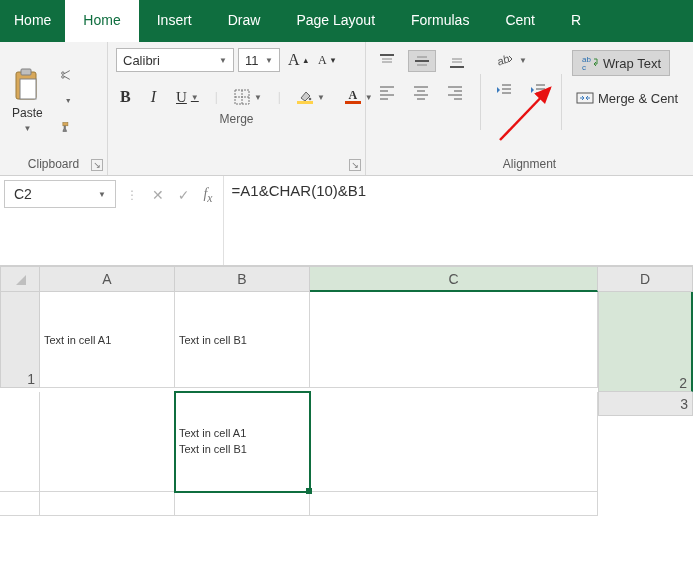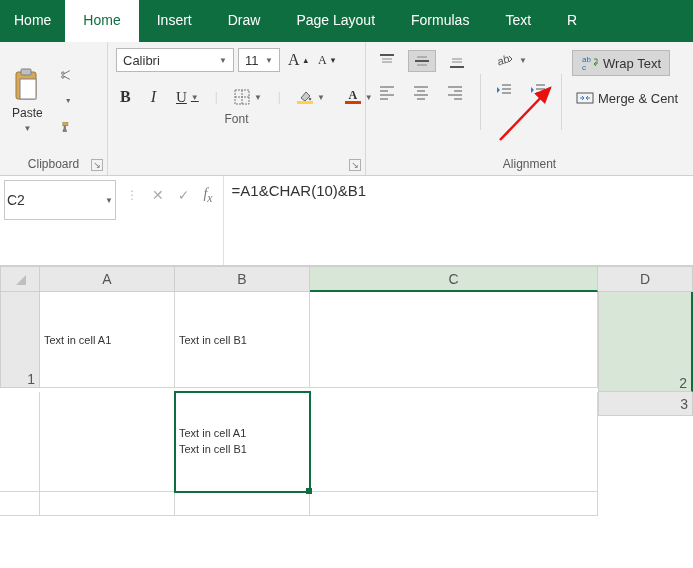--- a/index.html
+++ b/index.html
@@ -47,21 +47,21 @@
   .align-row { display: flex; gap: 8px; align-items: center; }
   .align-sep { width: 1px; height: 56px; background: #d8d8d8; margin: 0 4px; align-self: center; }
 
   .btn { display: inline-flex; align-items: center; gap: 4px; padding: 2px 4px; }
   .btn.on { background: #d7d7d7; border: 1px solid #b8b8b8; }
   .btn.wrap { background: #d7d7d7; border: 1px solid #b8b8b8; padding: 4px 8px; }
   .merge-btn { display: inline-flex; align-items: center; gap: 4px; padding: 4px 4px; }
 
   
   .formula-bar { display: flex; align-items: stretch; border-bottom: 1px solid #d0d0d0; background: #fff; height: 90px; }
-  .name-box { width: 112px; border: 1px solid #c8c8c8; margin: 4px; display: flex; align-items: center; justify-content: space-between; padding: 0 2px; font-size: 14px; height: 40px; }
+  .name-box { width: 112px; border: 1px solid #c8c8c8; margin: 4px; display: flex; align-items: center; justify-content: space-between; padding: 0 9px; font-size: 14px; height: 28px; }
   .fb-mid { display: flex; align-items: center; gap: 14px; padding: 6px 10px 0 6px; height: 32px; }
   .fb-icon { color: #aaa; font-size: 14px; }
   .fx { font-style: italic; font-family: Georgia, serif; color: #7a7a7a; font-size: 14px; }
   .formula-edit { flex: 1; border-left: 1px solid #e0e0e0; padding: 6px 8px; font-size: 15px; }
 
   
   .sheet { display: grid; grid-template-columns: 40px 135px 135px 288px 95px; }
   .colhdr, .rowhdr, .corner { background: #e8e8e8; border: 1px solid #cfcfcf; display: flex; align-items: center; justify-content: center; font-size: 14px; color: #555; }
   .colhdr { height: 26px; border-left: none; }
   .colhdr.sel { background: #d7e6d7; border-bottom: 2px solid #0f6e3f; }
@@ -84,21 +84,21 @@
 </head>
 <body>
 
 <div class="tabstrip">
   <div class="tab file">Home</div>
   <div class="tab active">Home</div>
   <div class="tab">Insert</div>
   <div class="tab">Draw</div>
   <div class="tab">Page Layout</div>
   <div class="tab">Formulas</div>
-  <div class="tab">Text</div>
+  <div class="tab">Cent</div>
   <div class="tab">R</div>
 </div>
 
 <div class="ribbon">
 
   <div class="group" style="width:108px">
     <div class="group-body">
       <div class="paste-stack btn">
         <span class="paste-icon">
           <svg width="30" height="34" viewBox="0 0 30 34">
@@ -182,21 +182,21 @@
               </svg>
           </span>
           <span class="dd-caret">▼</span>
         </span>
         <span class="fontcolor-btn btn">
           <span class="fontcolor-swatch">A</span>
           <span class="dd-caret">▼</span>
         </span>
       </div>
     </div>
-    <div class="group-title">Font</div>
+    <div class="group-title">Merge</div>
     <span class="dialog-launcher">↘</span>
   </div>
 
   <div class="group" style="flex:1; border-right:none">
     <div class="group-body" style="align-items:flex-start; padding-top:2px;">
       <div class="align-grid">
         <div class="align-row">
           <span class="btn">
               <svg width="18" height="16">
                 <line x1="2" y1="2" x2="16" y2="2" stroke="#555" stroke-width="2"></line>

